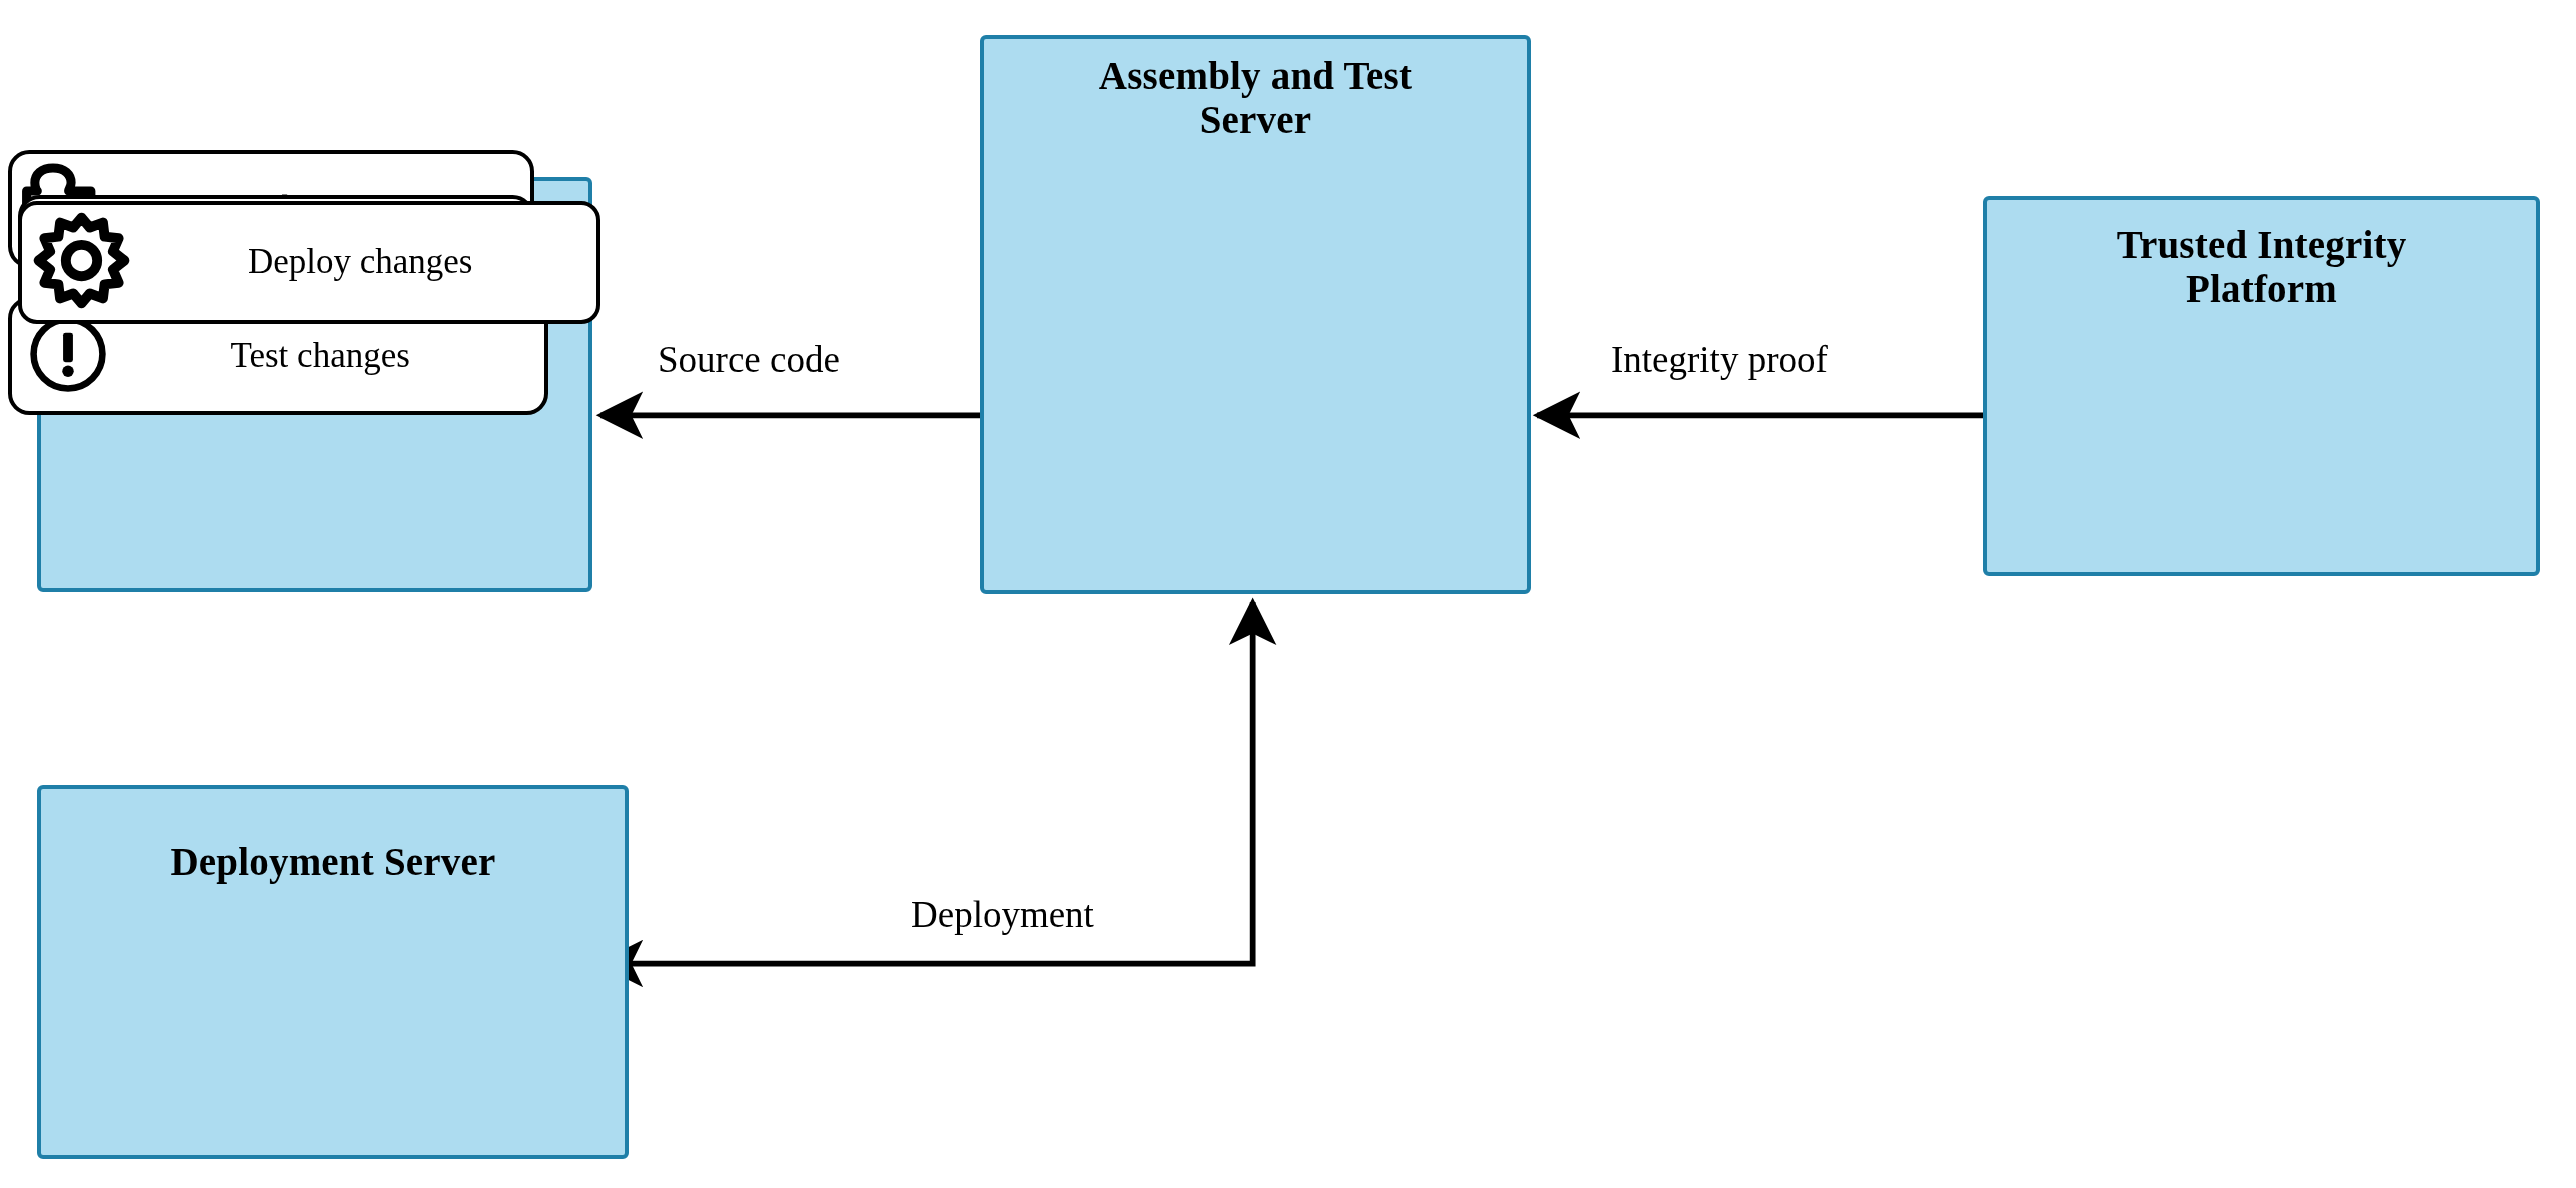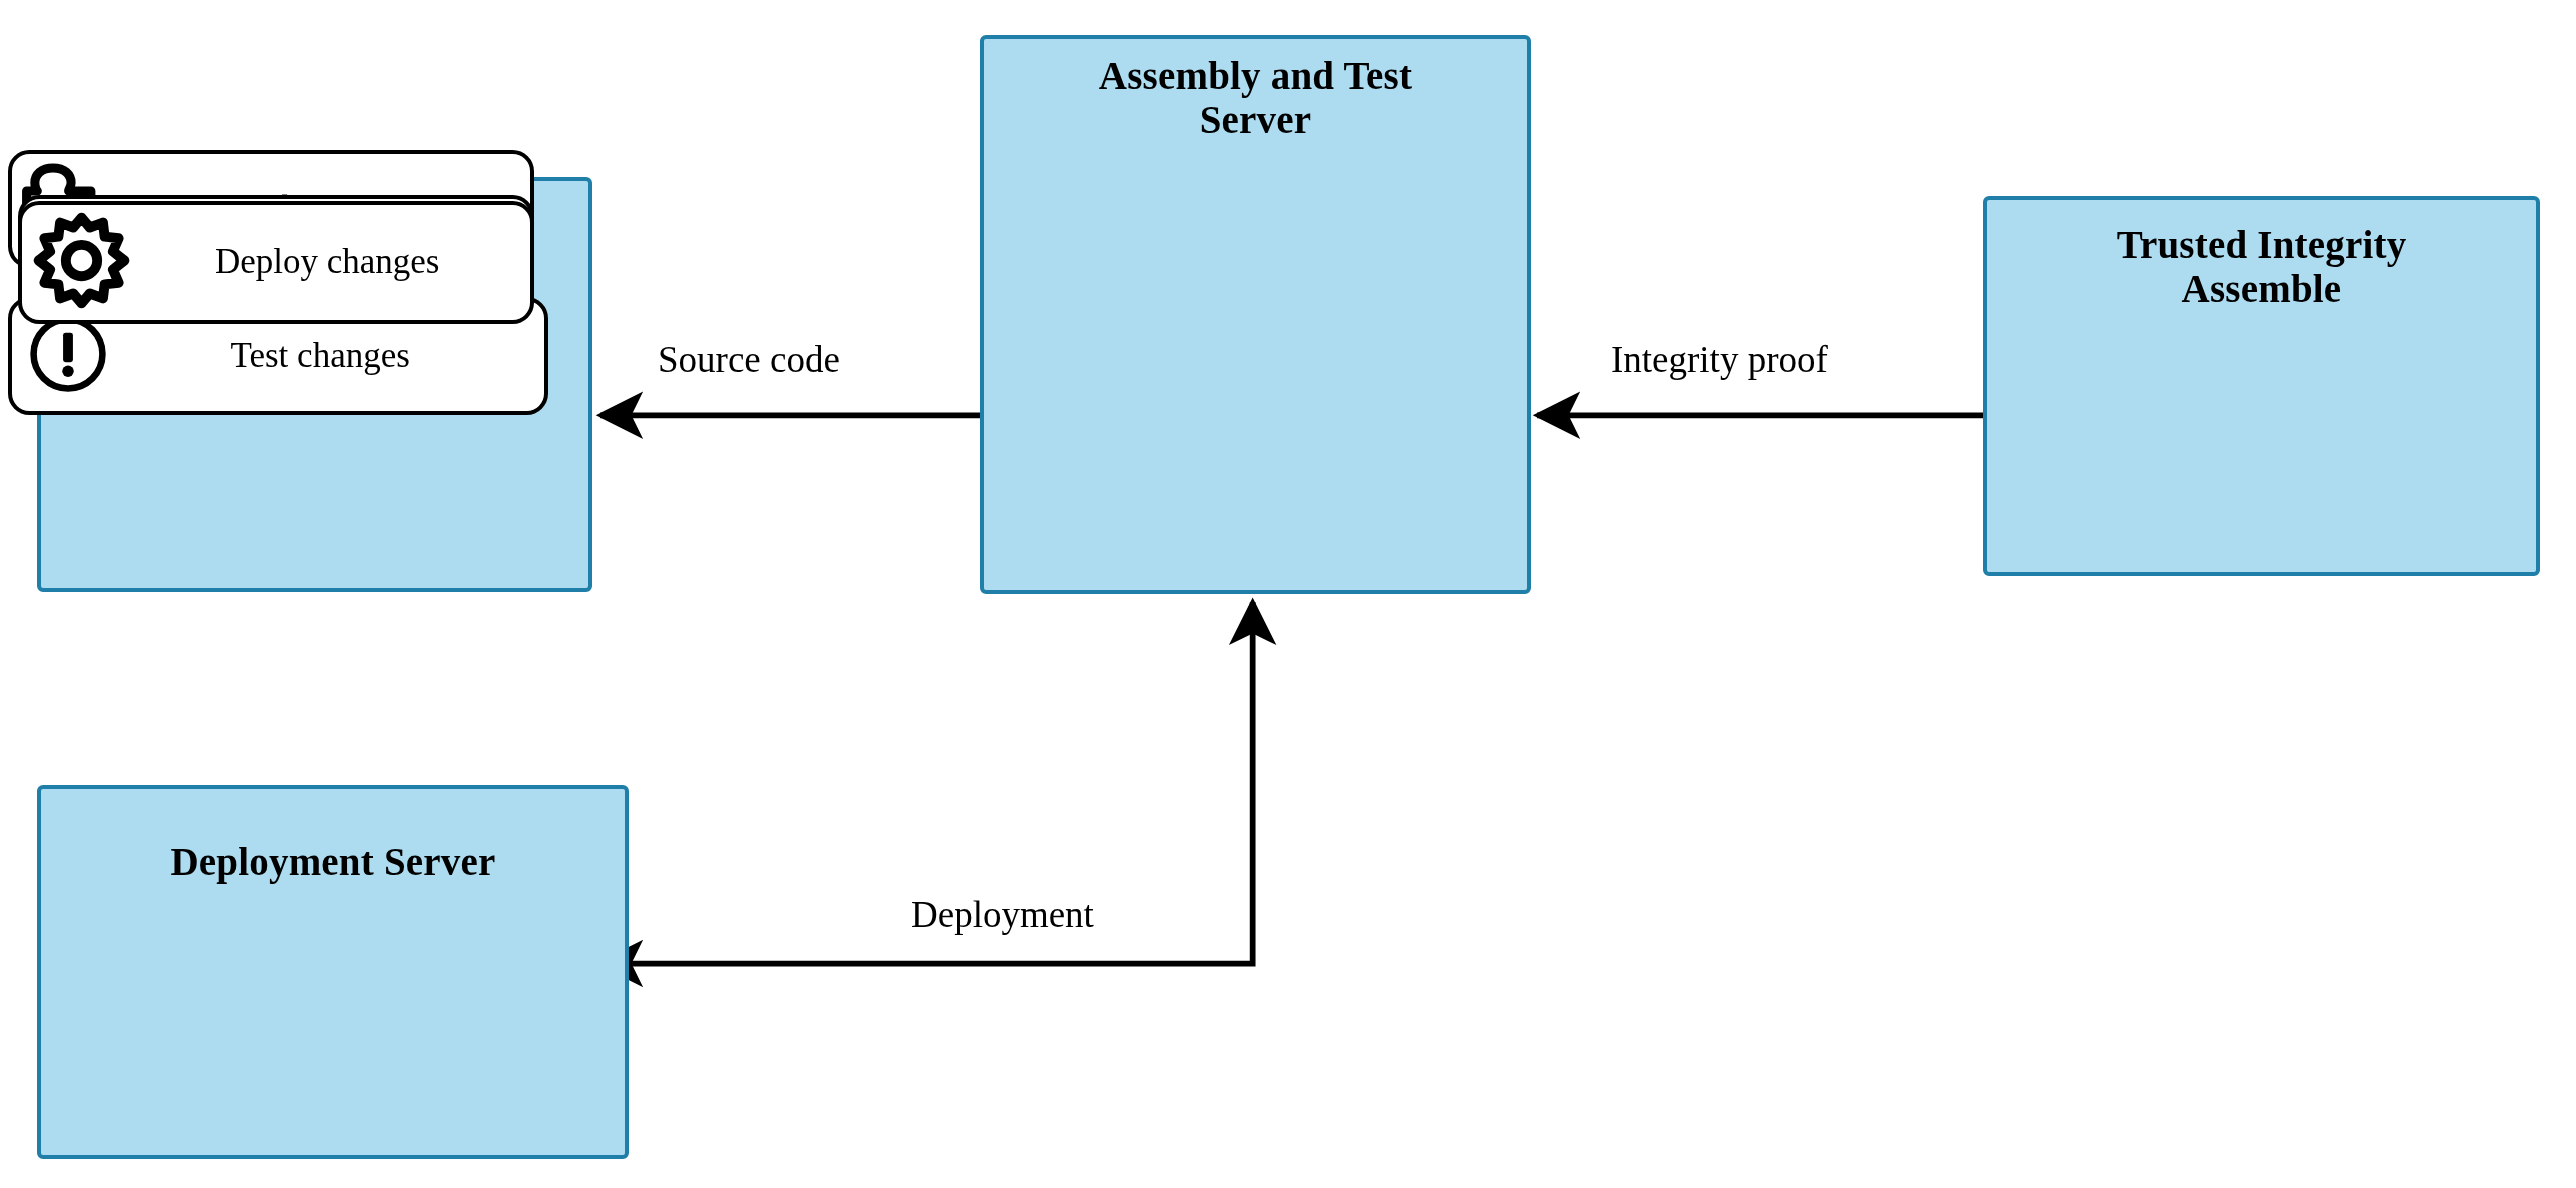--- a/index.html
+++ b/index.html
@@ -74,21 +74,21 @@
 
   #box-scc .server-title      { margin-top: 23px; }
   #box-assembly .server-title { margin-top: 15px; }
   #box-trusted .server-title  { margin-top: 23px; }
   #box-deploy .server-title   { margin-top: 51px; }
 
   #item-source-code   { left: 19px;  top: 201px; width: 514px; height: 173px; padding: 0 8.2px 0 10px; }
   #item-assemble      { left: 8.2px;  top: 150px; width: 526px; height: 118px; padding: 0 6.6px 0 8.2px; }
   #item-test          { left: 8.2px;  top: 297px; width: 540px; height: 118px; padding: 0 13px 0 15px; }
   #item-integrity     { left: 18px;  top: 195px; width: 516px; height: 119px; padding: 0 6.6px 0 13px; }
-  #item-deploy        { left: 18px;  top: 201px; width: 516px; height: 123px; padding: 0 6.6px 0 10px; }
+  #item-deploy        { left: 18px;  top: 201px; width: 582px; height: 123px; padding: 0 6.6px 0 10px; border-radius: 19px; }
 
   
   #arrows {
     position: absolute;
     left: 0;
     top: 0;
     width: 2576px;
     height: 1189px;
     pointer-events: none;
   }
@@ -181,21 +181,21 @@
         <circle cx="50" cy="50" r="42" fill="none" stroke="#000000" stroke-width="8"></circle>
         <rect x="44" y="24" width="12" height="36" rx="3" fill="#000000"></rect>
         <circle cx="50" cy="71" r="7" fill="#000000"></circle>
       </svg>
     </span>
     <span class="item-label">Test changes</span>
   </div>
 
   <div class="server-box" id="box-trusted">
     <div class="server-title">Trusted Integrity
-Assemble</div>
+Platform</div>
   </div>
   <div class="item-box" id="item-integrity">
     <span class="item-icon">
       <svg width="85" height="99" viewBox="0 0 104 120" xmlns="http://www.w3.org/2000/svg">
         <path d="M 52 6 L 96 24 C 96 70 82 100 52 114 C 22 100 8 70 8 24 Z" fill="none" stroke="#000000" stroke-width="7" stroke-linejoin="round"></path>
         <path d="M 28 58 L 45 78 L 78 36" fill="none" stroke="#000000" stroke-width="7" stroke-linecap="round" stroke-linejoin="round"></path>
       </svg>
     </span>
     <span class="item-label">Integrity proof</span>
   </div>

